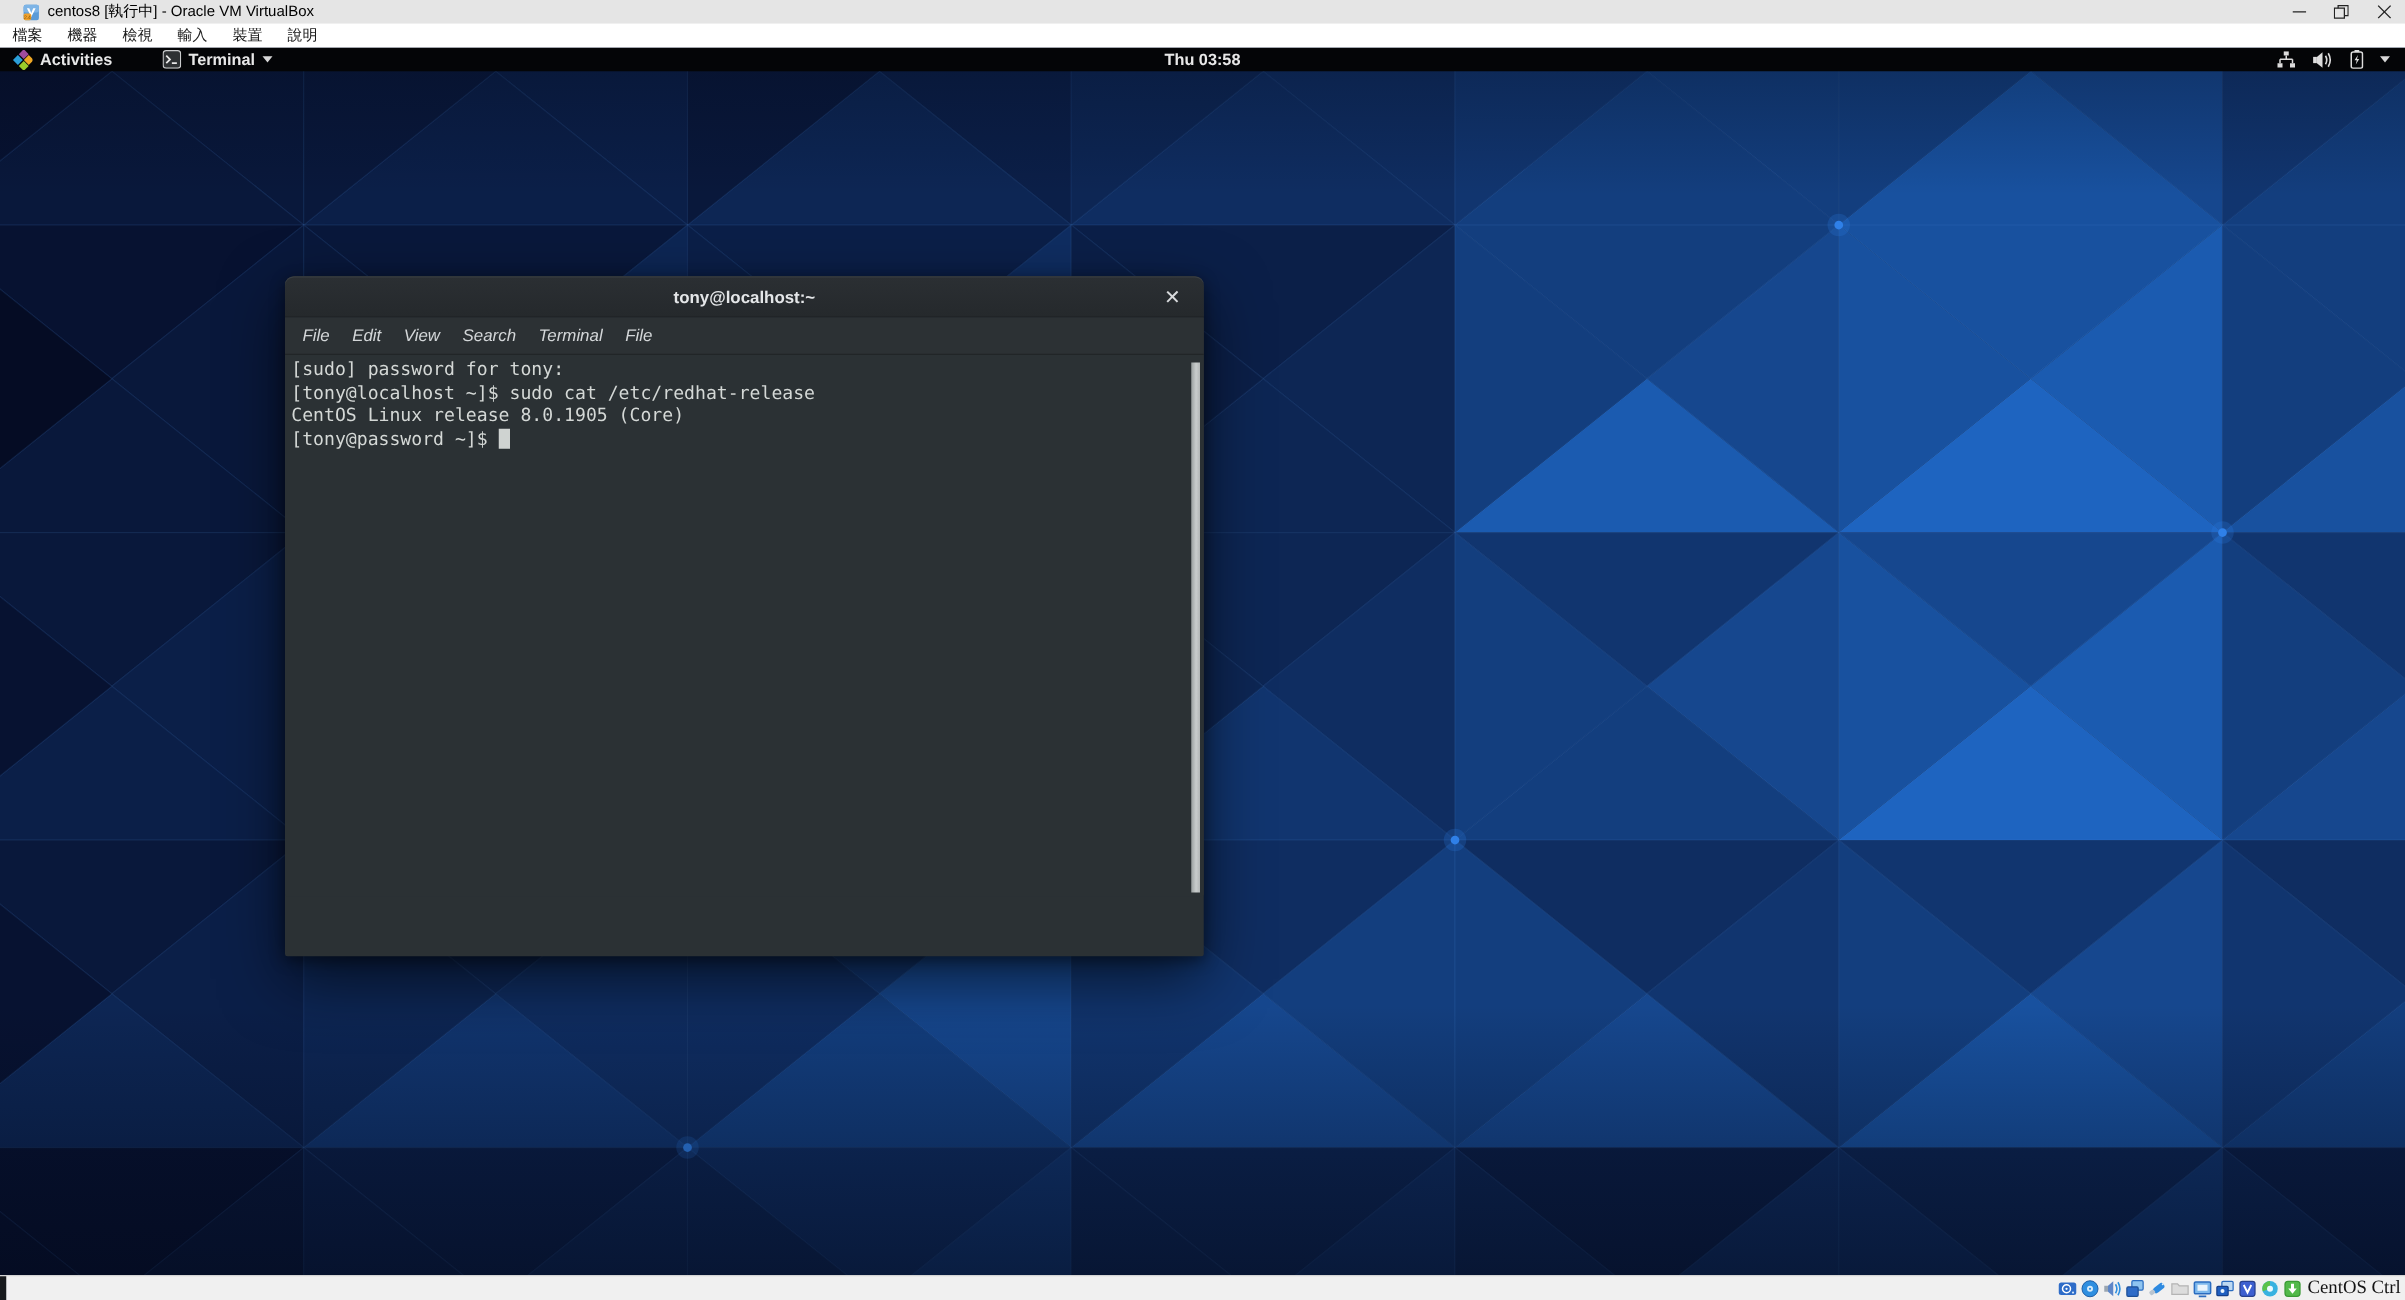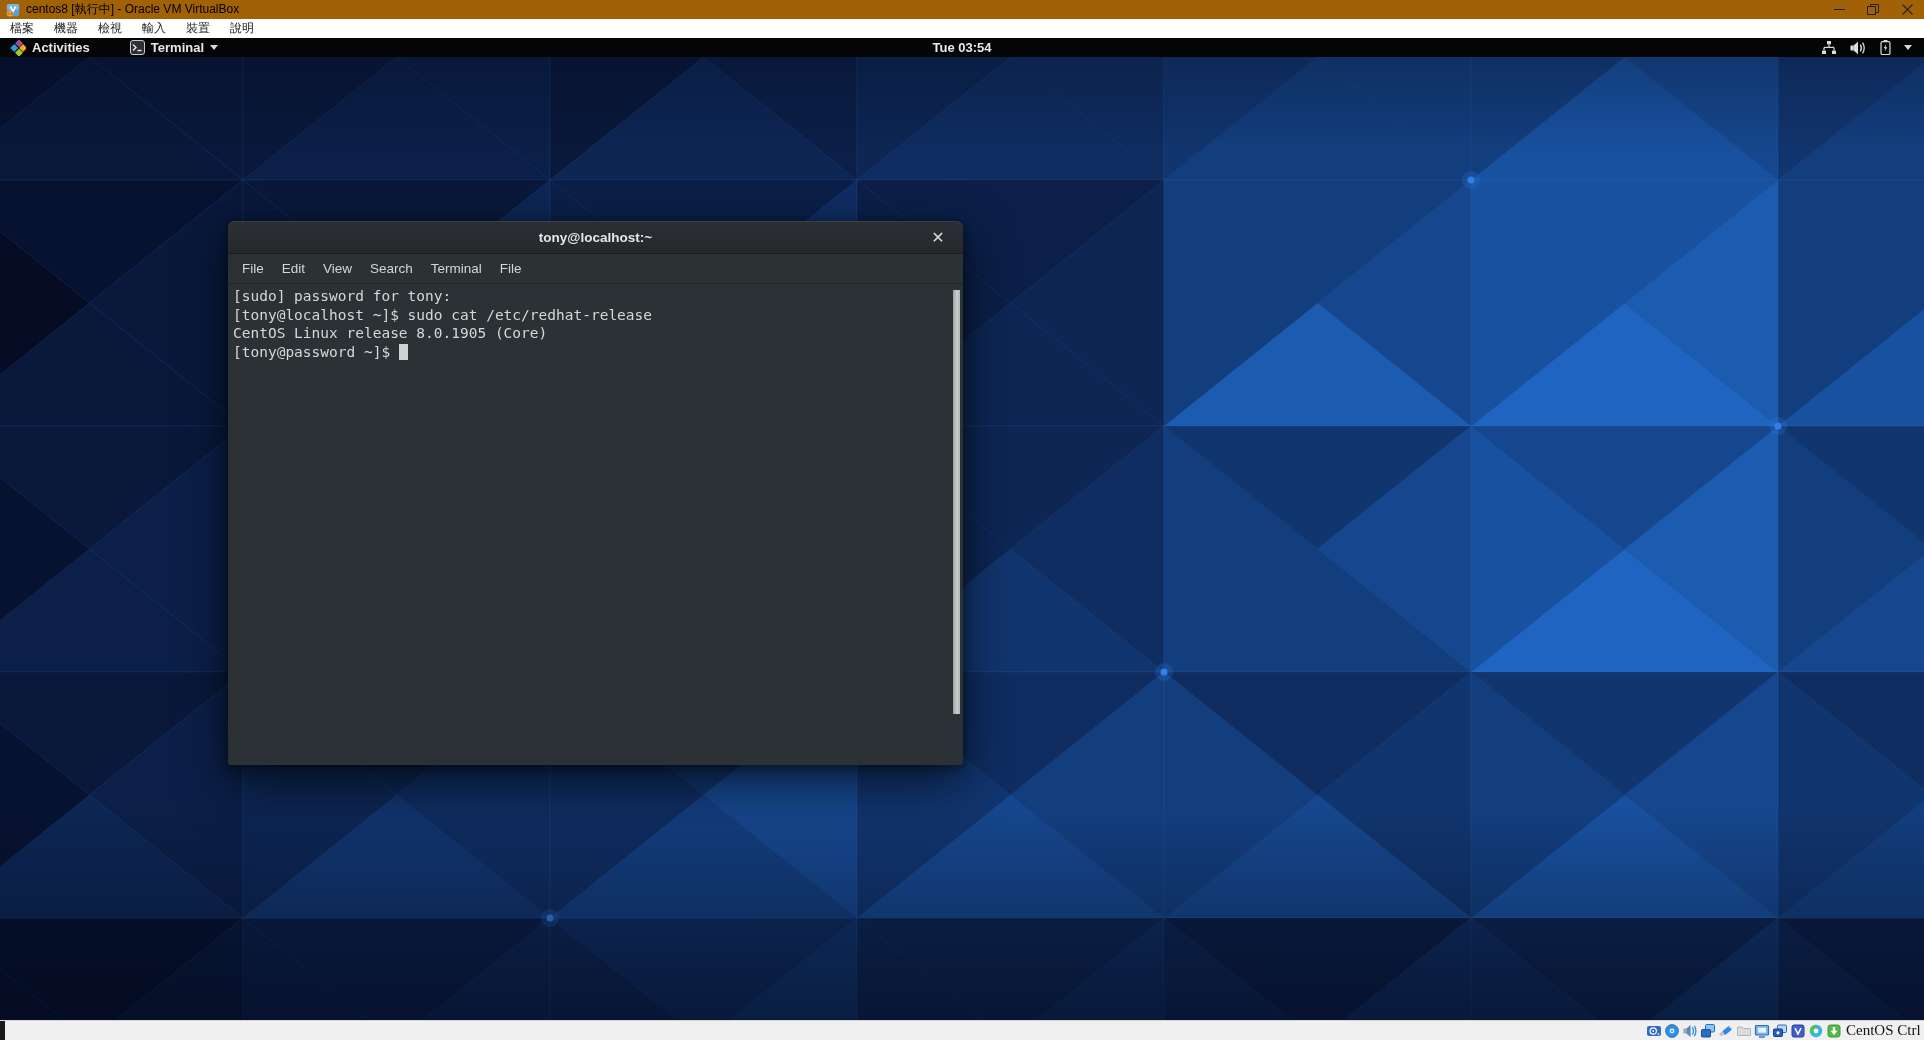--- a/index.html
+++ b/index.html
@@ -1,20 +1,20 @@
 <!DOCTYPE html>
 <html><head>
 <meta charset="utf-8">
 <style>
   * { margin:0; padding:0; box-sizing:border-box; }
   html,body { width:1924px; height:1040px; overflow:hidden; }
   body { font-family:"Liberation Sans", sans-serif; background:#ffffff; position:relative; }
 
   
-  .win-titlebar { position:absolute; left:0; top:0; width:1924px; height:19px; background:#a16207; display:flex; align-items:center; z-index:10; }
+  .win-titlebar { position:absolute; left:0; top:0; width:1924px; height:19px; background:#e5e5e5; display:flex; align-items:center; z-index:10;padding-left:12px; }
   .vbox-app-icon { width:14px; height:14px; margin-left:6px; flex:0 0 auto; }
   .win-title { font-size:12px; color:#000; margin-left:6px; white-space:nowrap; }
   .win-controls { margin-left:auto; display:flex; height:100%; }
   .win-btn { width:34px; height:19px; display:flex; align-items:center; justify-content:center; background:transparent; border:0; cursor:default; }
   .win-menubar { position:absolute; left:0; top:19px; width:1924px; height:19px; background:#ffffff; display:flex; align-items:center; z-index:10; }
   .win-menu-item { font-size:12px; color:#1a1a1a; padding:0 10px; line-height:19px; white-space:nowrap;text-align:center; }
 
   
   .vm-area { position:absolute; left:0; top:38px; width:1924px; height:982px; overflow:hidden; background:#081634; }
   .wallpaper { position:absolute; left:0; top:0; width:1924px; height:982px; }
@@ -32,21 +32,21 @@
 
   
   .term-window { position:absolute; left:228px; top:183px; width:735px; height:544px; z-index:3;
     border-radius:8px 8px 2px 2px; box-shadow:0 18px 50px rgba(0,0,0,.60), 0 3px 12px rgba(0,0,0,.45); background:#2b3134; }
   .term-titlebar { height:33px; background:linear-gradient(180deg,#2b2f33 0%, #25292c 100%); border-bottom:1px solid #1b1e20;
     border-radius:7px 7px 0 0; position:relative; display:flex; align-items:center; justify-content:center; box-shadow:inset 0 1px 0 #3a3f43; }
   .term-title { font-size:13.5px; font-weight:bold; color:#e4e6e8; }
   .term-close { position:absolute; right:12px; top:0; height:33px; width:26px; display:flex; align-items:center; justify-content:center;
     color:#d8dadc; font-size:16px; background:transparent; border:0; font-family:"DejaVu Sans", sans-serif; }
   .term-menubar { height:30px; background:#2c3134; border-bottom:1px solid #212527; display:flex; align-items:center; padding-left:5px; }
-  .term-menu-item { font-size:13.5px; color:#d3d6d8; padding:0 9px; white-space:nowrap; }
+  .term-menu-item { font-size:13.5px; color:#d3d6d8; padding:0 9px; white-space:nowrap;font-style:italic; }
   .term-content { position:relative; height:433px; background:#2b3134; border-radius:0 0 2px 2px; overflow:hidden;
     font-family:"DejaVu Sans Mono", monospace; font-size:14.5px; line-height:18.5px; color:#d4d8d6; padding:3px 18px 0 5px; }
   .term-line { white-space:pre; }
   .cursor-block { display:inline-block; width:9px; height:16px; background:#cfd3d1; vertical-align:-3px; }
   .term-scrollbar { position:absolute; right:3px; top:69px; width:7px; height:424px;
     background:linear-gradient(90deg,#9aa0a0,#c9cdcd 55%,#b2b6b6); z-index:4; }
 
   
   .status-bar { position:absolute; left:0; top:1020px; width:1924px; height:20px; background:#f0f0f0; border-top:1px solid #d4d4d4;
     display:flex; align-items:center; z-index:10; }
@@ -268,21 +268,21 @@
         <svg width="15" height="15" viewBox="0 0 15 15">
           <rect x="0.5" y="0.5" width="14" height="14" rx="2.5" fill="#2e3133" stroke="#c9cbcc" stroke-width="1"></rect>
           <path d="M3 4.5 L6 7.5 L3 10.5" fill="none" stroke="#e8e8e8" stroke-width="1.4"></path>
           <line x1="7.5" y1="10.5" x2="11.5" y2="10.5" stroke="#e8e8e8" stroke-width="1.4"></line>
         </svg>
         <span>Terminal</span>
         <span class="caret-down"></span>
       </div>
     </div>
     <div class="gb-clock">
-      <span>Tue 03:54</span>
+      <span>Thu 03:58</span>
     </div>
     <div class="gb-right">
       <svg width="16" height="14" viewBox="0 0 16 14">
         <rect x="6" y="0" width="4" height="3.4" fill="#dcdcdc"></rect>
         <line x1="8" y1="3.4" x2="8" y2="6.4" stroke="#dcdcdc" stroke-width="1.2"></line>
         <line x1="3" y1="6.4" x2="13" y2="6.4" stroke="#dcdcdc" stroke-width="1.2"></line>
         <line x1="3" y1="6.4" x2="3" y2="9.6" stroke="#dcdcdc" stroke-width="1.2"></line>
         <line x1="13" y1="6.4" x2="13" y2="9.6" stroke="#dcdcdc" stroke-width="1.2"></line>
         <rect x="1" y="9.6" width="4" height="3.4" fill="#dcdcdc"></rect>
         <rect x="11" y="9.6" width="4" height="3.4" fill="#dcdcdc"></rect>

